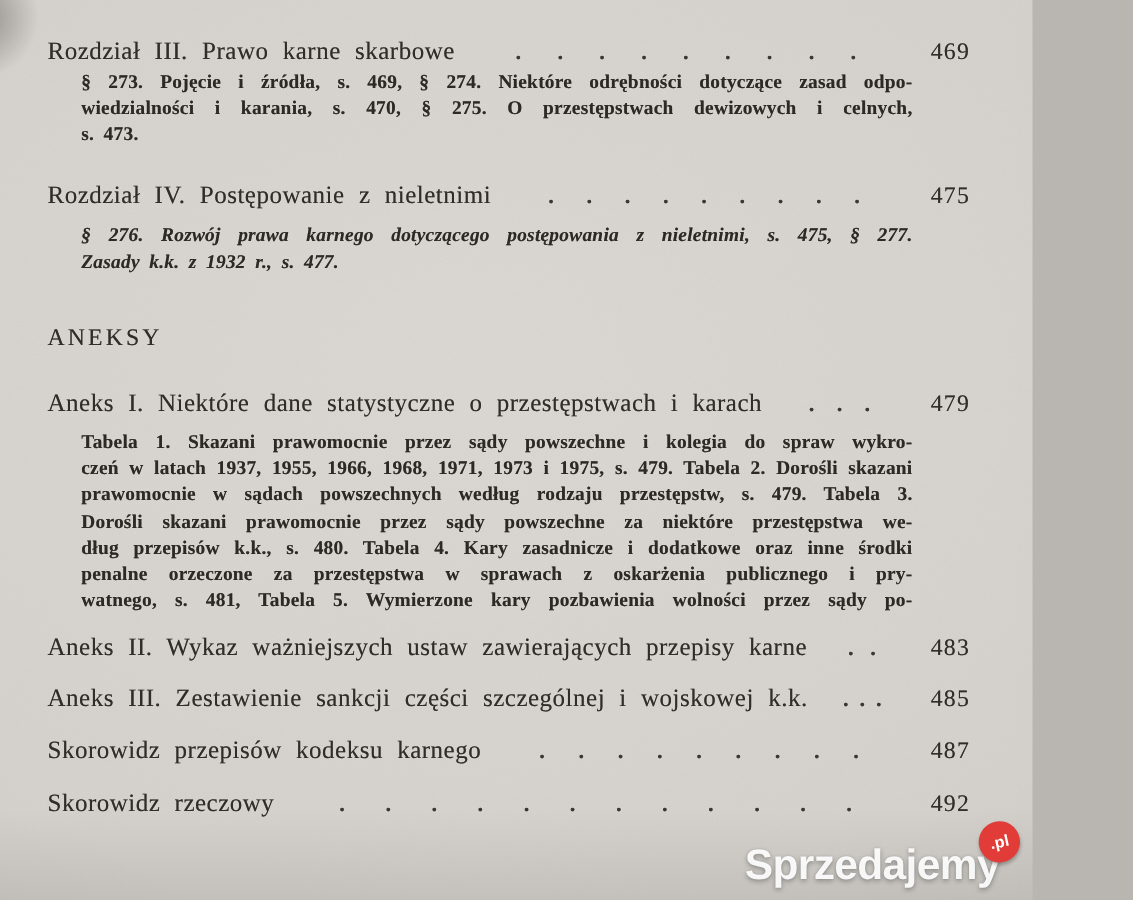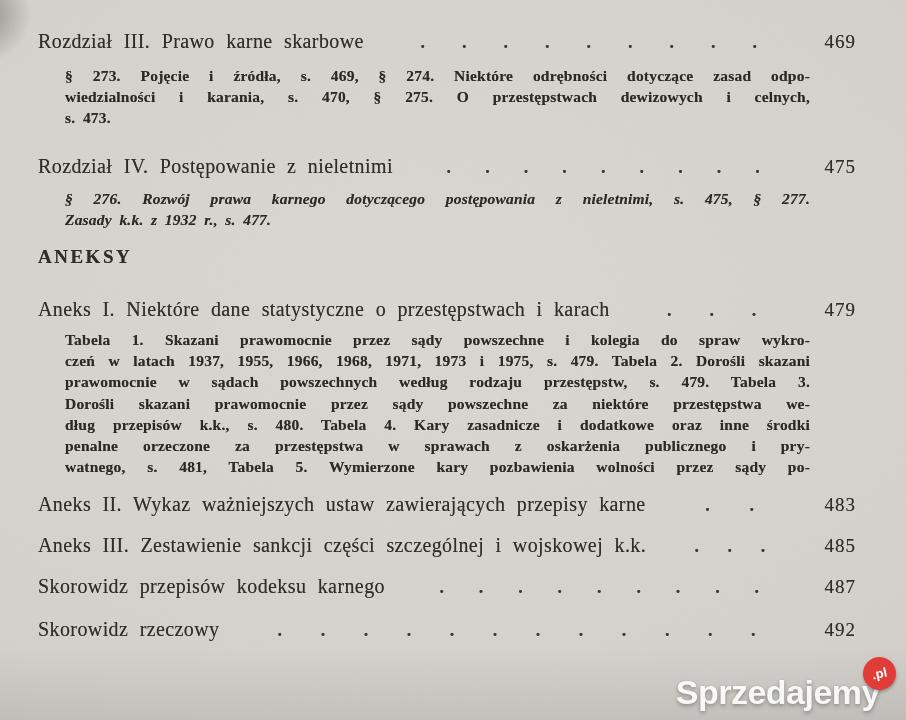--- a/index.html
+++ b/index.html
@@ -1,18 +1,18 @@
 <!DOCTYPE html>
 <html><head>
 <meta charset="utf-8">
 <style>
   html,body { margin:0; padding:0; background:#b9b6b1; }
   .page {
     position:relative;
-    width:906px; height:720px;
+    width:826px; height:720px;
     overflow:hidden;
     box-sizing:border-box;
     padding:26px 50px 0 38px;
     font-family:"Liberation Serif","DejaVu Serif",serif;
     color:#2e2b27;
     background:
       radial-gradient(circle 70px at -18px 14px, rgba(45,42,38,0.42), rgba(45,42,38,0) 70%),
       linear-gradient(to bottom, rgba(0,0,0,0) 90%, rgba(55,52,48,0.10) 100%),
       radial-gradient(ellipse 130% 110% at 46% 42%, #dcd9d4 0%, #d6d3ce 55%, #c6c3be 100%);
   }
@@ -27,33 +27,33 @@
   .toc-title { white-space:nowrap; flex:none; }
   .toc-dots {
     flex:1 1 auto; min-width:0; overflow:hidden;
     display:flex; justify-content:space-evenly; align-items:baseline;
     padding:0 8px 0 20px;
   }
   .toc-dots i { font-style:normal; font-weight:bold; font-size:18px; color:#38352f; }
   .toc-page { flex:none; min-width:54px; text-align:right; font-size:19px; letter-spacing:1px; }
 
   .detail {
-    margin:10px 46px 0 27px;
+    margin:0 46px 0 27px;
     font-size:15.5px; font-weight:bold;
     line-height:21.2px;
     color:#2a2723;
     word-spacing:3.5px; letter-spacing:0.2px;
     text-shadow:0 0 0.4px rgba(42,39,35,0.5);
   }
   .para-line { text-align:justify; text-align-last:justify; white-space:nowrap; overflow:hidden; }
   .para-line.last { text-align-last:left; }
 
   .section-heading {
-    margin-top:16px;
-    font-size:19px; font-weight:bold;
+    margin-top:40px;
+    font-size:19px; font-weight:normal;
     letter-spacing:2.5px; word-spacing:4px;
     text-shadow:0 0 0.5px rgba(46,43,39,0.6);
   }
 
   .mt2  { margin-top:2px; }
   .mt8  { margin-top:8px;font-style:italic; }
   .mt6d { margin:6px 46px 0 27px; }
   .mt14 { margin-top:14px; }
   .mt16 { margin-top:16px; }
   .mt24 { margin-top:24px; }

